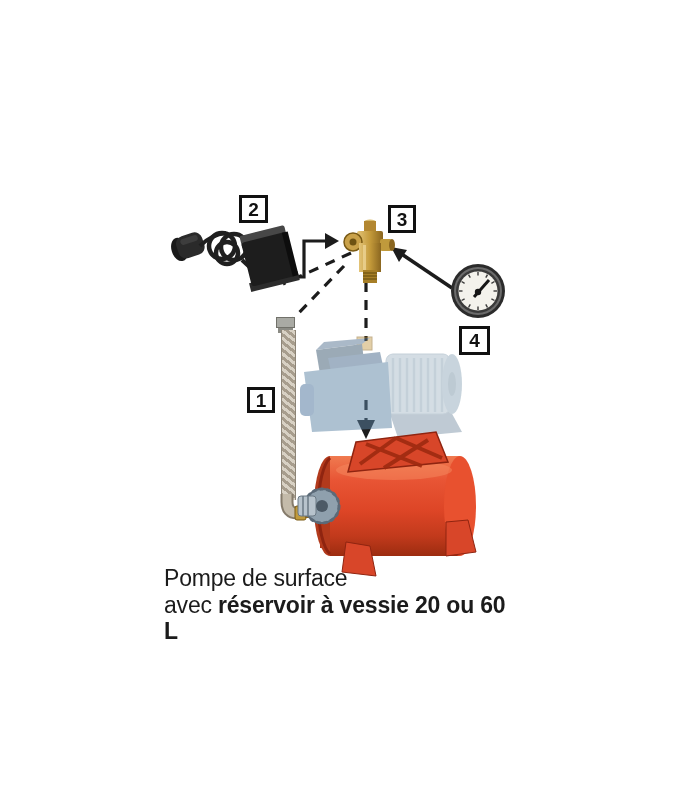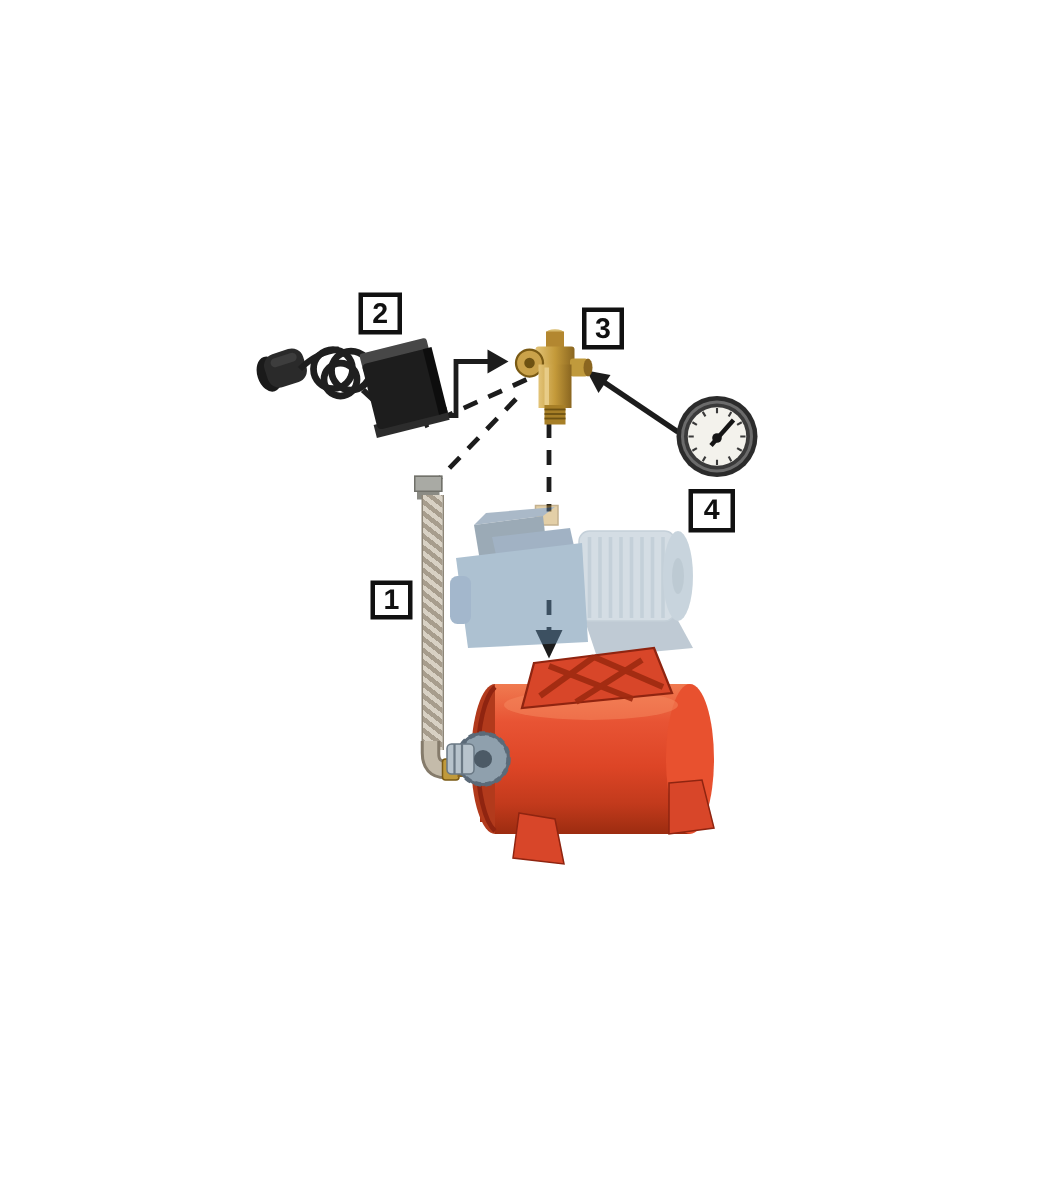--- a/index.html
+++ b/index.html
@@ -196,15 +196,19 @@
       <polygon points="150,94 172,92 180,124 150,128" fill="#d84629" stroke="#8f2410"></polygon>
     </g>
   </svg>
 
   <div class="callout" style="left:239px;top:195px;width:29px;height:28px">2</div>
   <div class="callout" style="left:388px;top:205px;width:28px;height:28px">3</div>
   <div class="callout" style="left:247px;top:387px;width:28px;height:26px">1</div>
   <div class="callout" style="left:459px;top:326px;width:31px;height:29px">4</div>
 
   <div class="caption">
+    <div>Pompe de surface</div>
+    <div>
+      <span>avec </span><span class="bold">réservoir à vessie 20 ou 60 L</span>
+    </div>
   </div>
 
 </div>
 
 </body></html>

